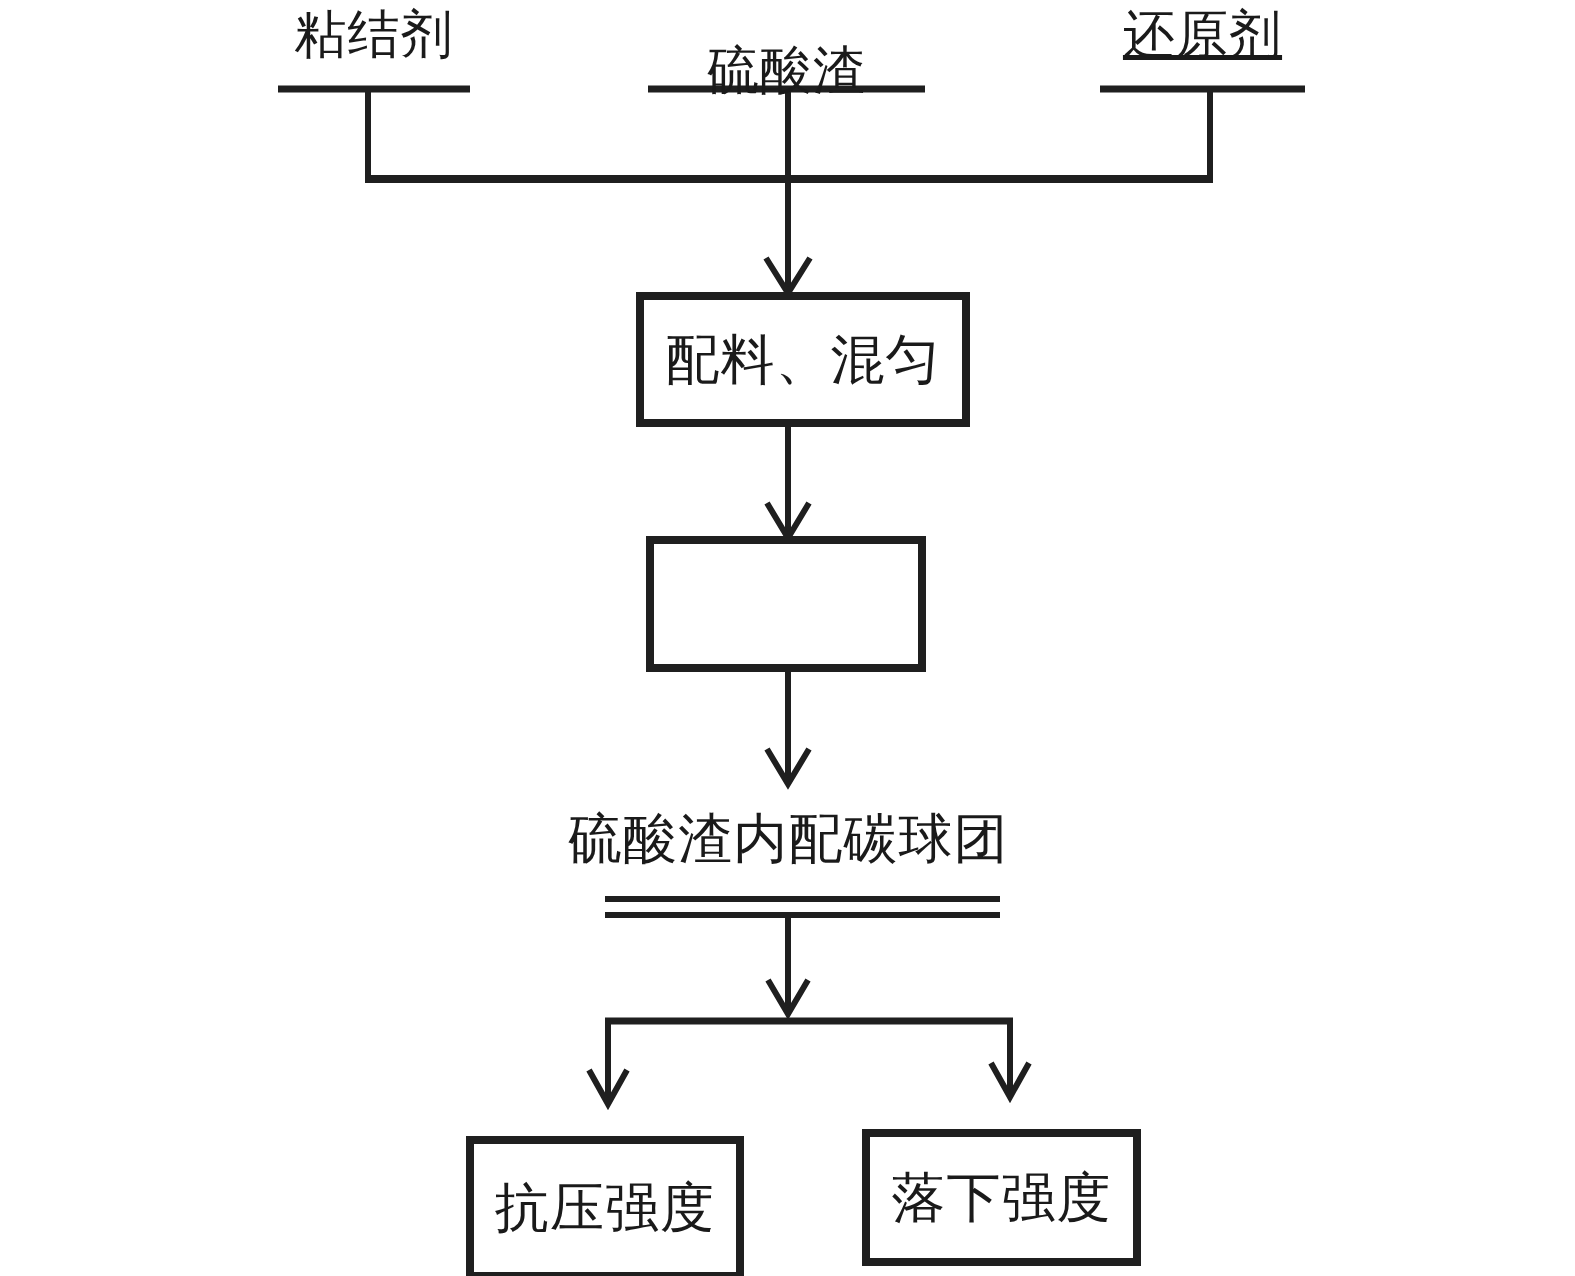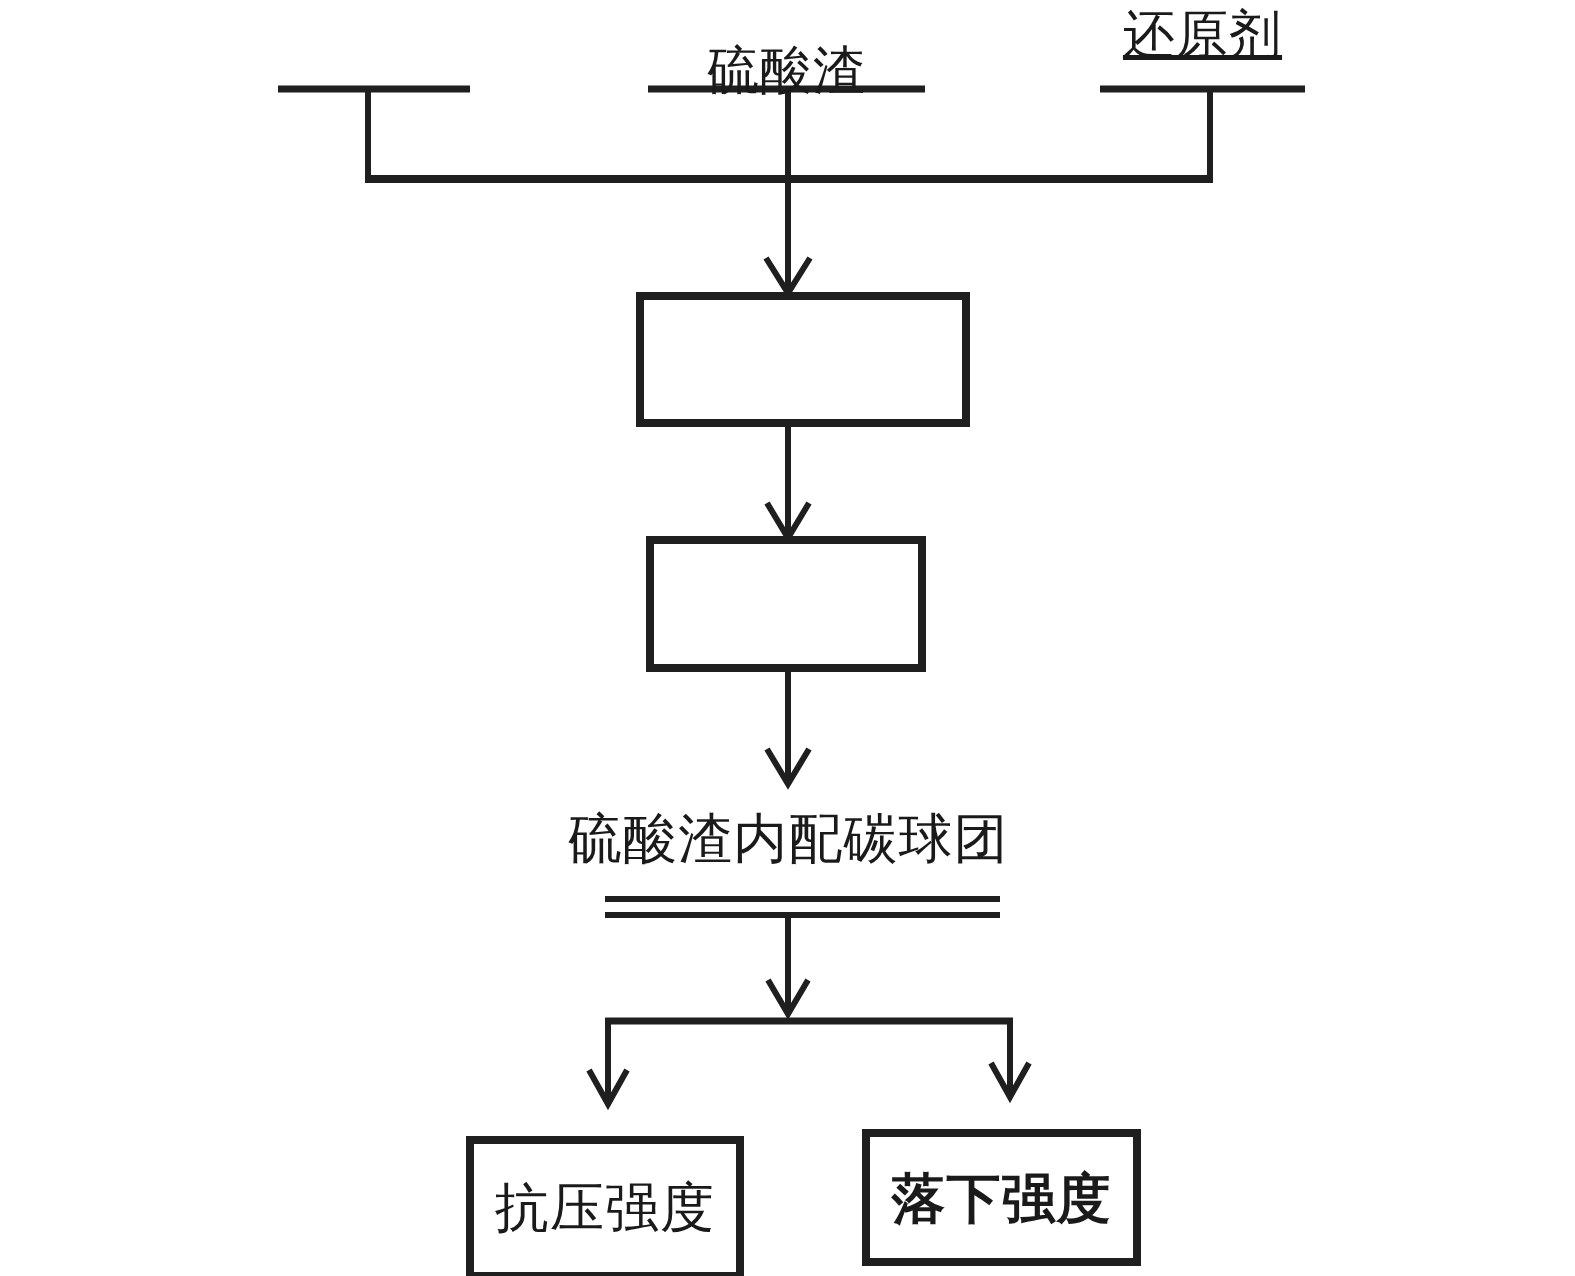--- a/index.html
+++ b/index.html
@@ -91,26 +91,28 @@
       <polyline points="589,1070 608,1104 627,1070" stroke-width="6" stroke-linejoin="miter"></polyline>
 
       <line x1="1010" y1="1021" x2="1010" y2="1096" stroke-width="6"></line>
       <polyline points="991,1063 1010,1097 1029,1063" stroke-width="6" stroke-linejoin="miter"></polyline>
 
       <rect x="470" y="1140" width="270" height="136" stroke-width="8"></rect>
       <rect x="866" y="1133" width="271" height="129" stroke-width="8"></rect>
     </g>
   </svg>
 
+  <div class="node-label input-label" style="left:278px; top:8px; width:192px;">粘结剂</div>
 
   <div class="node-label input-label" style="left:648px; top:8px; width:277px;margin-top:36px;">硫酸渣</div>
 
   <div class="node-label input-label" style="left:1095px; top:8px; width:215px;text-decoration:underline;">还原剂</div>
 
+  <div class="node-label box-label" style="left:640px; top:296px; width:326px; height:127px;">配料、混匀</div>
 
 
   <div class="node-label mid-label" style="left:568px; top:812px; width:460px;">硫酸渣内配碳球团</div>
 
   <div class="node-label box-label" style="left:470px; top:1140px; width:270px; height:136px;">抗压强度</div>
 
-  <div class="node-label box-label" style="left:866px; top:1133px; width:271px; height:129px;font-weight:bold;">落下强度</div>
+  <div class="node-label box-label" style="left:866px; top:1133px; width:271px; height:129px;">落下强度</div>
 
 </div>
 
 </body></html>

